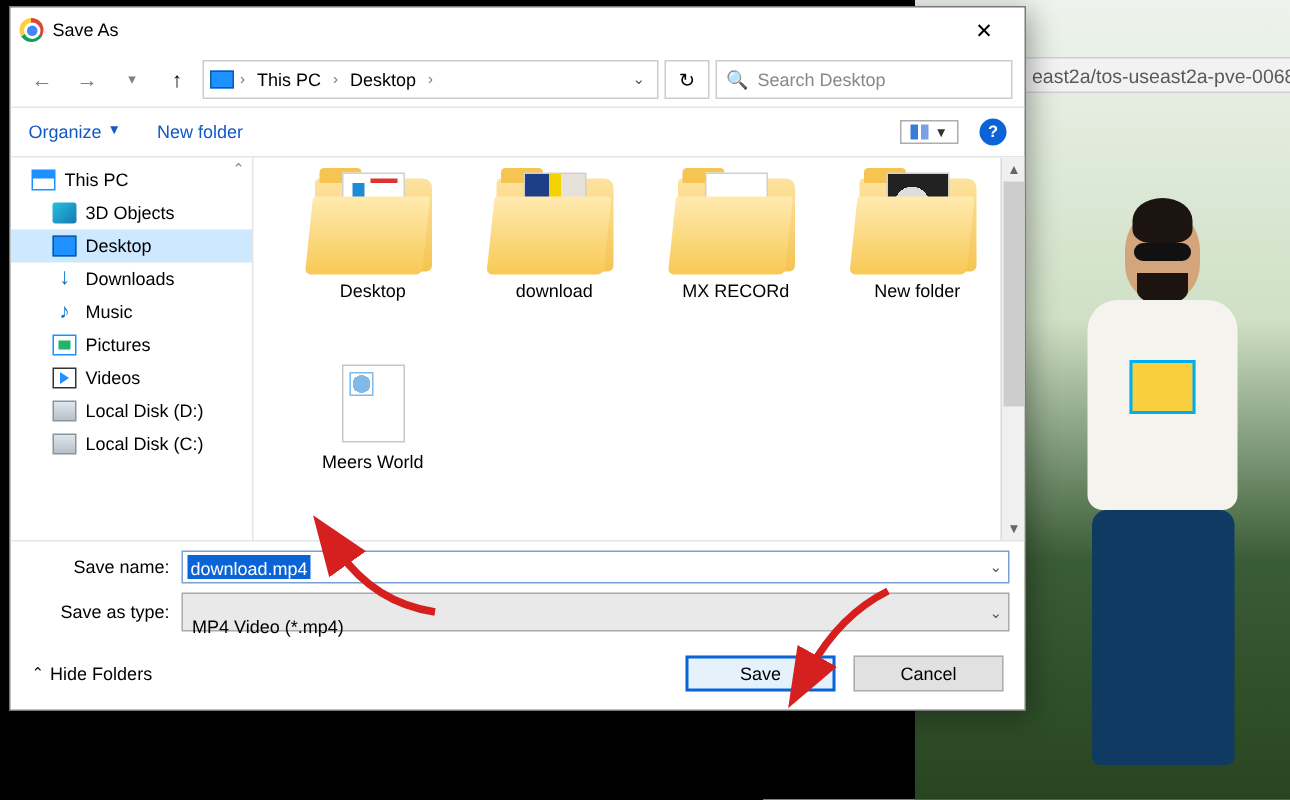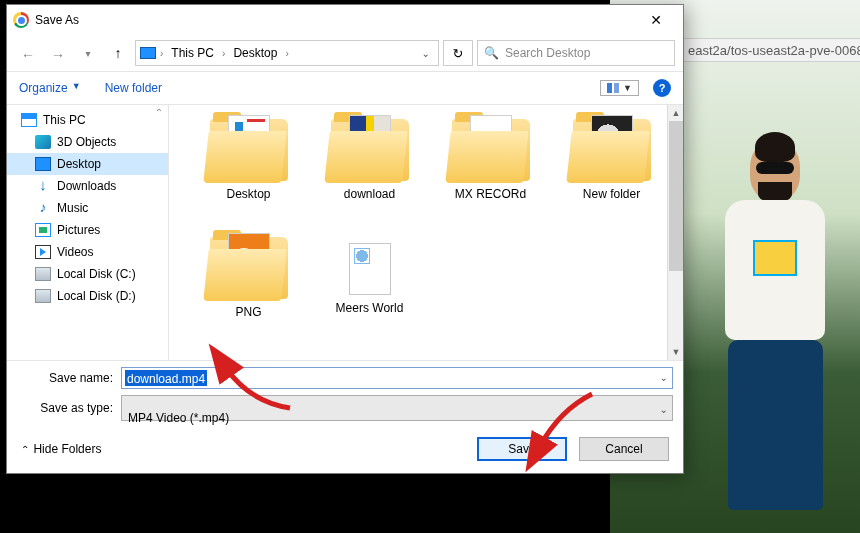--- a/index.html
+++ b/index.html
@@ -87,21 +87,21 @@
   .name-area label { text-align: right; padding-right: 8px; }
   .name-area .filename-input { height: 22px; border: 1px solid #7a9fd4; background: #fff; position: relative; }
   .name-area .filename-input .sel { position: absolute; left: 3px; top: 2px; bottom: 2px; padding: 0 2px; background: #0a64d8; color: #fff; font-size: 12px; line-height: 18px; }
   .name-area .filename-input .combo-arrow { position:absolute; right:4px; top:4px; color:#555; font-size:10px; }
   .name-area .type-select { height: 22px; border: 1px solid #adadad; background: #e9e9e9; padding: 12px 6px; line-height: 20px; color: #000; position: relative; }
   .name-area .type-select .combo-arrow { position:absolute; right:4px; top:4px; color:#555; font-size:10px; }
 
   .footer { height: 48px; display: flex; align-items: center; padding: 0 14px; gap: 12px; }
   .footer .hide-folders { font-size: 12px; display: flex; align-items: center; gap: 4px; }
   .footer .spacer { flex: 1; }
-  .footer .btn { width: 90px; height: 24px; border: 1px solid #adadad; background: #e1e1e1; font-size: 12px; display: flex; align-items: center; justify-content: center; }
+  .footer .btn { width: 100px; height: 24px; border: 1px solid #adadad; background: #e1e1e1; font-size: 12px; display: flex; align-items: center; justify-content: center; }
   .footer .btn.primary { border: 2px solid #0a64d8; background: #e5f1fb; }
 
   .red-arrow { position: absolute; pointer-events: none; }
   .red-arrow svg { overflow: visible; }
 </style>
 </head>
 <body>
 
 <div class="bg-photo">
   <div class="person">
@@ -189,26 +189,26 @@
       <div class="tree-item" style="padding-left:28px">
         <div class="t-icon ico-pics"></div>
         <span>Pictures</span>
       </div>
       <div class="tree-item" style="padding-left:28px">
         <div class="t-icon ico-vids"></div>
         <span>Videos</span>
       </div>
       <div class="tree-item" style="padding-left:28px">
         <div class="t-icon ico-disk"></div>
+        <span>Local Disk (D:)</span>
+      </div>
+      <div class="tree-item" style="padding-left:28px">
+        <div class="t-icon ico-disk"></div>
         <span>Local Disk (C:)</span>
       </div>
-      <div class="tree-item" style="padding-left:28px">
-        <div class="t-icon ico-disk"></div>
-        <span>Local Disk (D:)</span>
-      </div>
     </div>
 
     <div class="filegrid">
       <div class="file-item">
         <div class="folder-icon desktop">
             <div class="back"></div>
             <div class="paper"></div>
             <div class="front"></div>
           </div>
         <div class="caption">Desktop</div>
@@ -229,28 +229,20 @@
           </div>
         <div class="caption">MX RECORd</div>
       </div>
       <div class="file-item">
         <div class="folder-icon newf">
             <div class="back"></div>
             <div class="paper"></div>
             <div class="front"></div>
           </div>
         <div class="caption">New folder</div>
-      </div>
-      <div class="file-item">
-        <div class="folder-icon png">
-            <div class="back"></div>
-            <div class="paper"></div>
-            <div class="front"></div>
-          </div>
-        <div class="caption">PNG</div>
       </div>
       <div class="file-item">
         <div class="meers-icon"></div>
         <div class="caption">Meers World</div>
       </div>
       <div class="vscroll">
           <div class="thumb"></div>
         </div>
     </div>
   </div>

